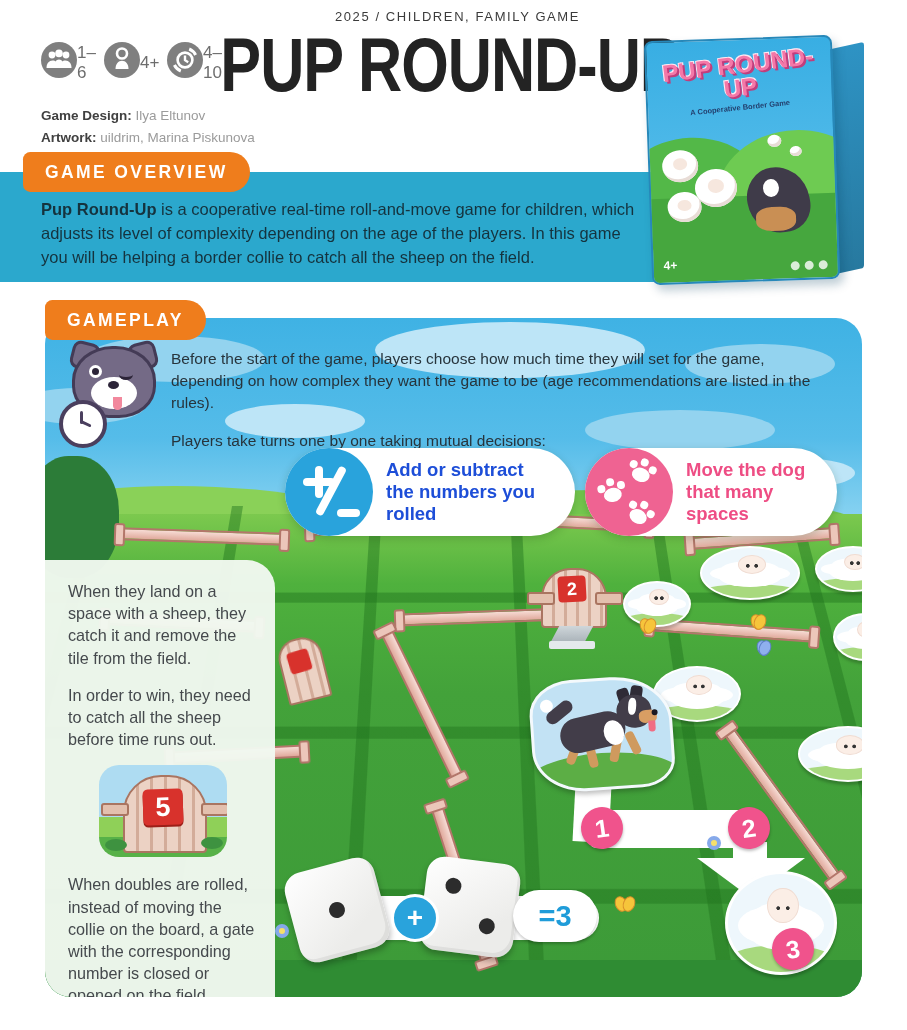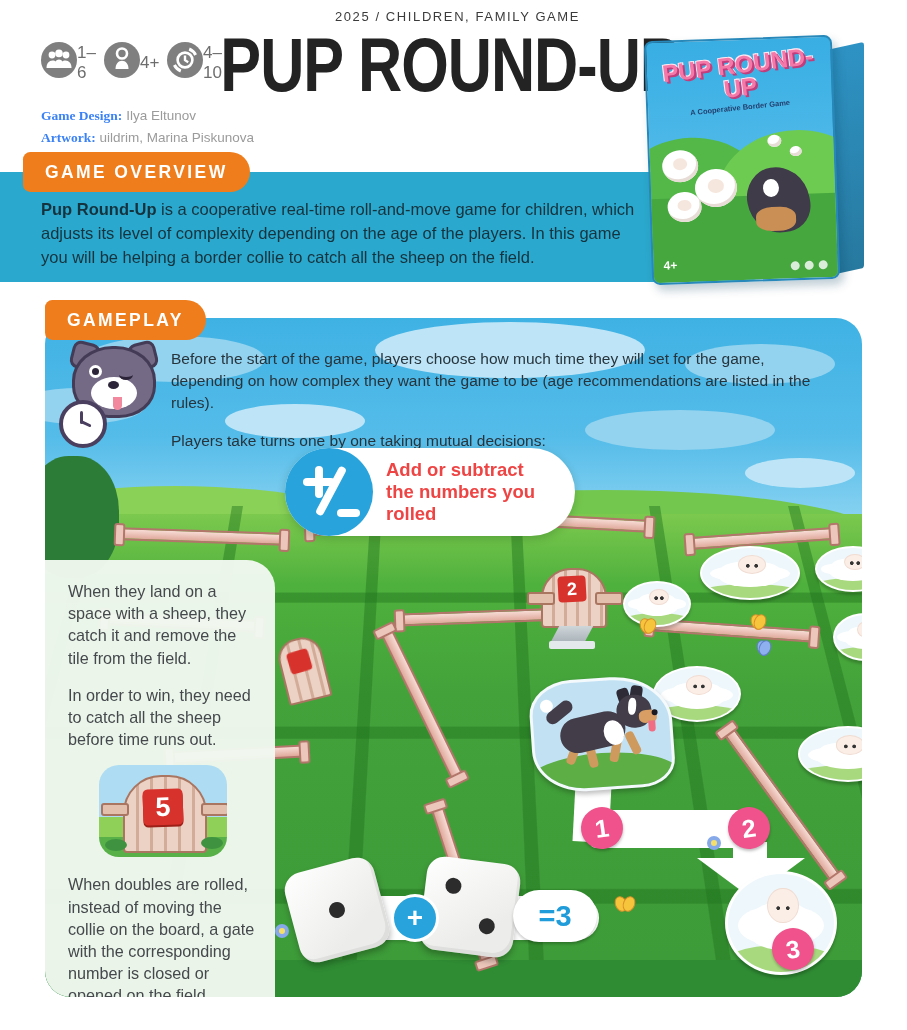--- a/index.html
+++ b/index.html
@@ -12,21 +12,21 @@
            font-size:13px;letter-spacing:1.6px;color:#3b3b3b;}
   .title{position:absolute;left:140px;top:24px;width:620px;text-align:center;white-space:nowrap;
          font-size:60px;font-weight:bold;color:#232323;letter-spacing:-1px;
          transform:scale(1.02,1.28);transform-origin:50% 20%;}
   .stats{position:absolute;left:41px;top:36px;display:flex;gap:21px;}
   .stat{display:flex;align-items:center;width:42px;}
   .stat-icon{width:36px;height:36px;border-radius:50%;background:#7f7f7f;}
   .stat-icon svg{width:36px;height:36px;display:block;}
   .stat-value{margin-top:7px;font-size:17px;color:#6d6d6d;}
   .credits{position:absolute;left:41px;top:105px;font-size:13.5px;color:#9b9b9b;line-height:1.6;}
-  .credits b{color:#3b82f6;font-family:Liberation Serif, serif;}
+  .credits b{color:#404040;}
 
   
   .box{position:absolute;left:648px;top:34px;width:224px;height:254px;z-index:7;}
   .box-side{position:absolute;left:178px;top:12px;width:38px;height:226px;
             background:linear-gradient(180deg,#2e93c4,#27799f);transform:skewY(-12deg);border-radius:3px;}
   .box-front{position:absolute;left:0;top:4px;width:184px;height:240px;overflow:hidden;
              background:linear-gradient(180deg,#38aee3,#66c5ef);border-radius:8px;
              transform:rotate(-2deg);border:2px solid #2788b9;box-shadow:4px 6px 10px rgba(0,60,90,.25);}
   .bf-title{margin-top:14px;text-align:center;font-size:24px;font-weight:bold;color:#f478a8;line-height:.95;
             transform:rotate(-5deg);text-shadow:2px 2px 0 #c13d7c,-1px -1px 0 #ffe7f1,1px -1px 0 #ffe7f1;}
@@ -424,23 +424,34 @@
       <p>Before the start of the game, players choose how much time they will set for the game, depending on how complex they want the game to be (age recommendations are listed in the rules).</p>
       <p>Players take turns one by one taking mutual decisions:</p>
     </div>
 
     <div class="pill" style="left:240px;width:290px;">
       <div class="disc" style="background:#29a3dc;">
         <div class="pm-plus"></div>
           <div class="pm-slash"></div>
           <div class="pm-minus"></div>
       </div>
-      <div class="lbl" style="color:#ef4444;font-size:18.5px;">
+      <div class="lbl" style="color:#1d4ed8;font-size:18.5px;">
         <div>Add or subtract</div>
         <div>the numbers you rolled</div>
+      </div>
+    </div>
+    <div class="pill" style="left:540px;width:252px;">
+      <div class="disc" style="background:#ef6392;">
+        <div class="paw" style="left:42px;top:10px;transform:rotate(18deg);"></div>
+        <div class="paw" style="left:12px;top:30px;transform:rotate(-12deg);"></div>
+        <div class="paw" style="left:40px;top:52px;transform:rotate(28deg);"></div>
+      </div>
+      <div class="lbl" style="color:#ee4d84;font-size:18.5px;">
+        <div>Move the dog</div>
+        <div>that many spaces</div>
       </div>
     </div>
 
     <div class="panel">
       <p>When they land on a space with a sheep, they catch it and remove the tile from the field.</p>
       <p>In order to win, they need to catch all the sheep before time runs out.</p>
       <div class="gatecard">
         <div class="gatewood"></div>
         <div class="gaterail" style="left:2px;top:38px;"></div>
         <div class="gaterail" style="left:102px;top:38px;"></div>

